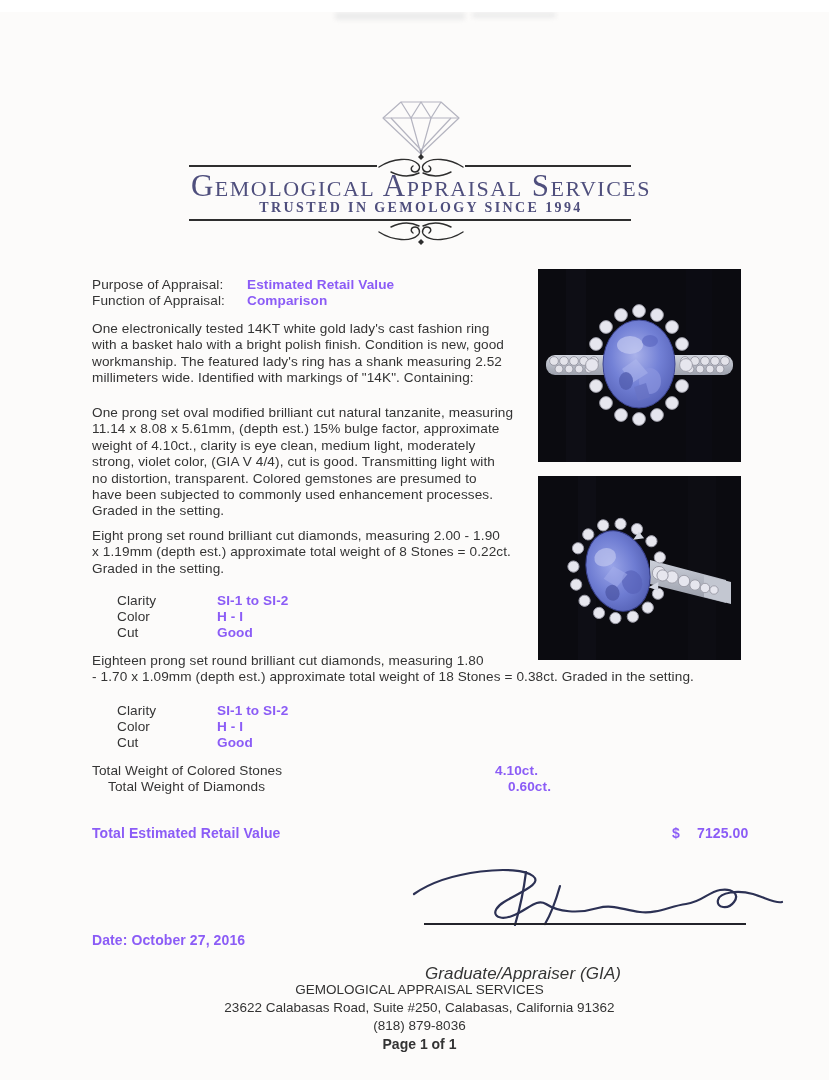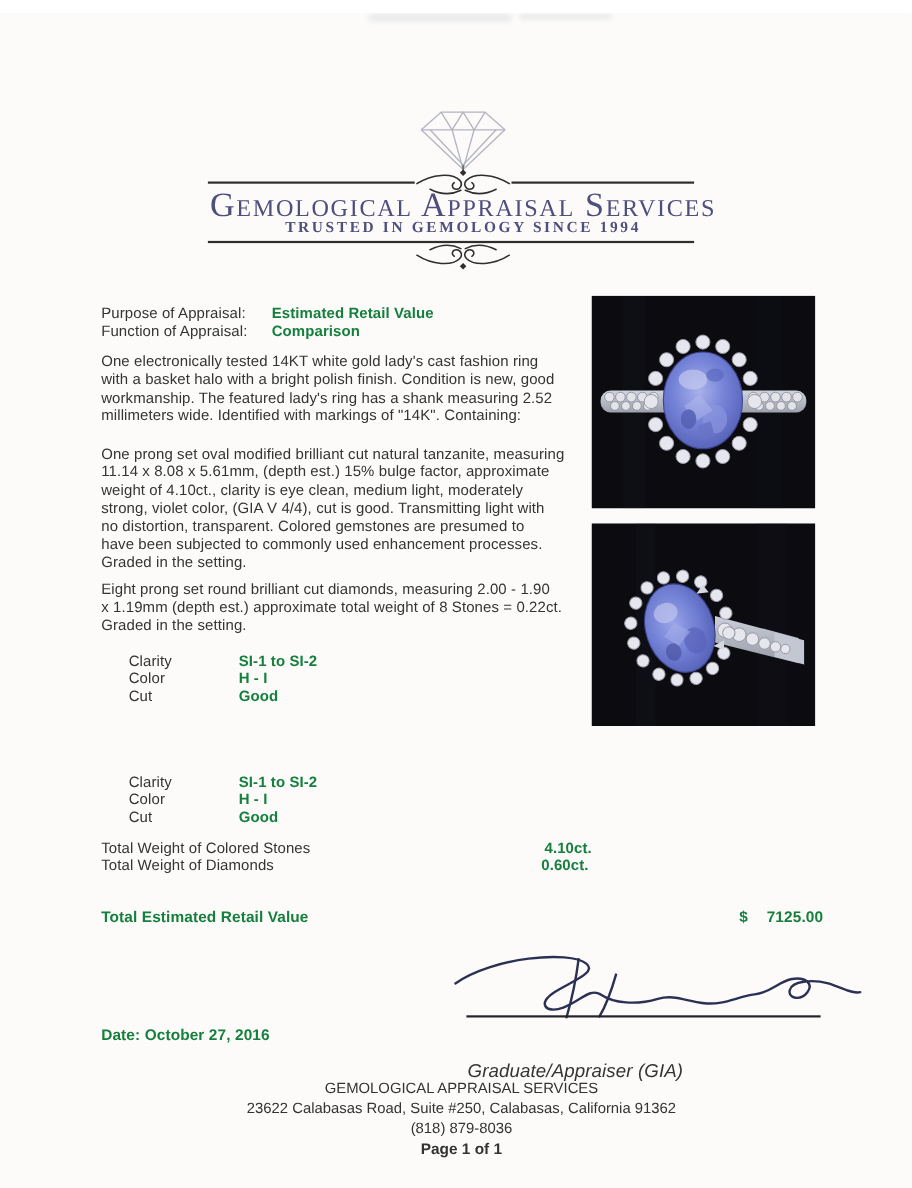--- a/index.html
+++ b/index.html
@@ -4,21 +4,21 @@
 <style>
   html,body{margin:0;padding:0;background:#ffffff;}
   #page{
     position:relative;width:829px;height:1080px;margin:12px auto;
     background:#fcfbfa;overflow:hidden;
     font-family:"Liberation Sans",sans-serif;color:var(--ink,#343434);
   }
   .abs{position:absolute;}
   .body-text{font-size:13.6px;line-height:16.4px;letter-spacing:.1px;color:var(--ink,#343434);}
   .prewrap{white-space:pre-line;}
-  .b{font-weight:bold;color:#15803d;}
+  .b{font-weight:bold;color:#8b5cf6;}
   .i{font-style:italic;}
   
   .hdr-title{
     font-family:"Liberation Serif",serif;font-variant:small-caps;
     font-size:31px;letter-spacing:1.5px;color:var(--title,#4f4f7d);
     white-space:nowrap;transform:translateX(-50%);
   }
   .hdr-sub{
     font-family:"Liberation Serif",serif;font-size:14px;letter-spacing:2.4px;
     color:var(--title,#4f4f7d);white-space:nowrap;transform:translateX(-50%);
@@ -108,39 +108,41 @@
   </div>
   <div class="row body-text" style="left:117px;top:597px;width:300px;">
     <span class="lab">Color</span>
     <span class="val b" style="left:100px;">H - I</span>
   </div>
   <div class="row body-text" style="left:117px;top:613px;width:300px;">
     <span class="lab">Cut</span>
     <span class="val b" style="left:100px;">Good</span>
   </div>
 
+  <div class="abs body-text prewrap" style="left:92px;top:641px;width:690px;">Eighteen prong set round brilliant cut diamonds, measuring 1.80
+- 1.70 x 1.09mm (depth est.) approximate total weight of 18 Stones = 0.38ct. Graded in the setting.</div>
 
   <div class="row body-text" style="left:117px;top:691px;width:300px;">
     <span class="lab">Clarity</span>
     <span class="val b" style="left:100px;">SI-1 to SI-2</span>
   </div>
   <div class="row body-text" style="left:117px;top:707px;width:300px;">
     <span class="lab">Color</span>
     <span class="val b" style="left:100px;">H - I</span>
   </div>
   <div class="row body-text" style="left:117px;top:723px;width:300px;">
     <span class="lab">Cut</span>
     <span class="val b" style="left:100px;">Good</span>
   </div>
 
   <div class="row body-text" style="left:92px;top:751px;width:690px;">
     <span class="lab">Total Weight of Colored Stones</span>
     <span class="val b" style="left:403px;">4.10ct.</span>
   </div>
-  <div class="row body-text" style="left:92px;top:767px;width:690px;">
+  <div class="row body-text" style="left:108px;top:767px;width:690px;">
     <span class="lab">Total Weight of Diamonds</span>
     <span class="val b" style="left:400px;">0.60ct.</span>
   </div>
 
   <div class="row body-text" style="left:92px;top:813px;width:690px;font-size:14px;">
     <span class="lab b">Total Estimated Retail Value</span>
     <span class="val b" style="left:580px;">$</span>
     <span class="val b" style="left:605px;">7125.00</span>
   </div>
 

